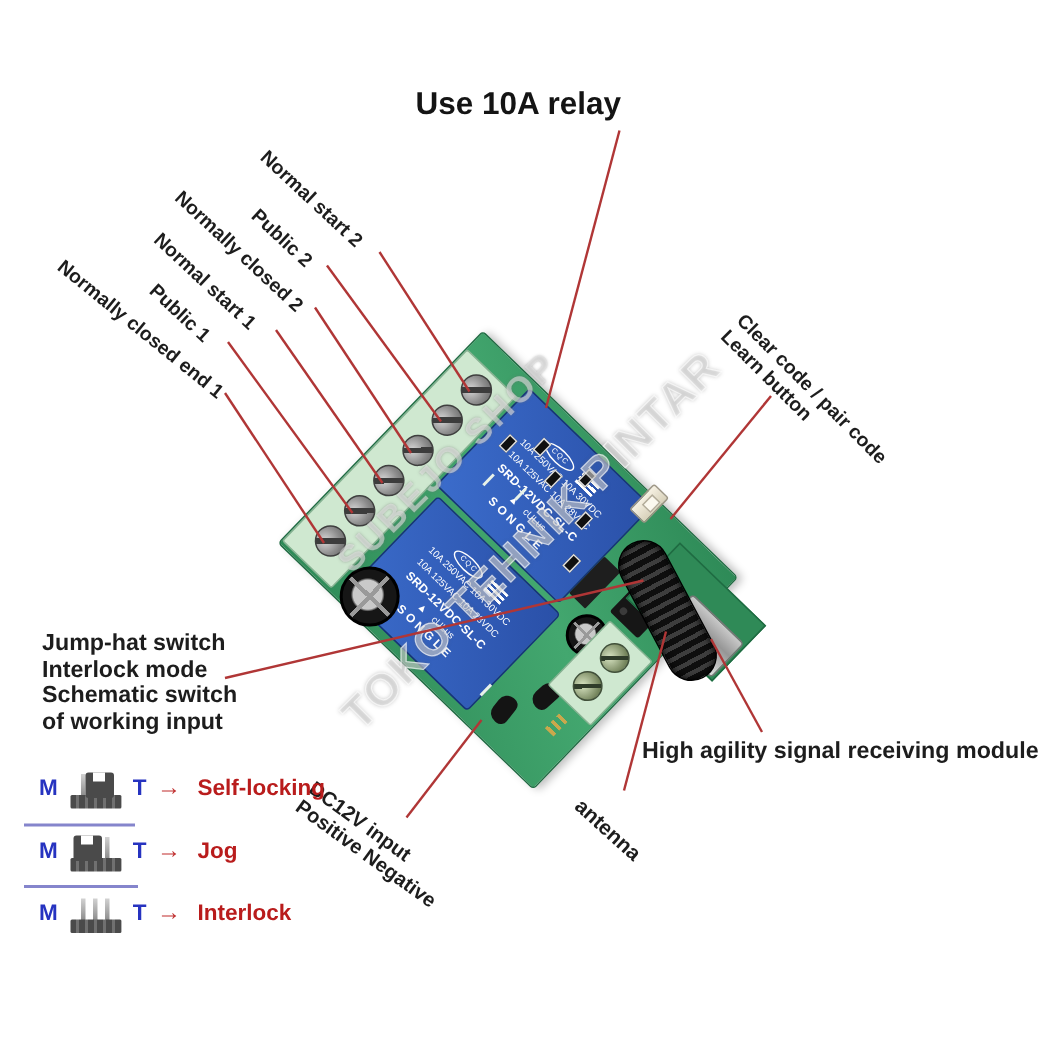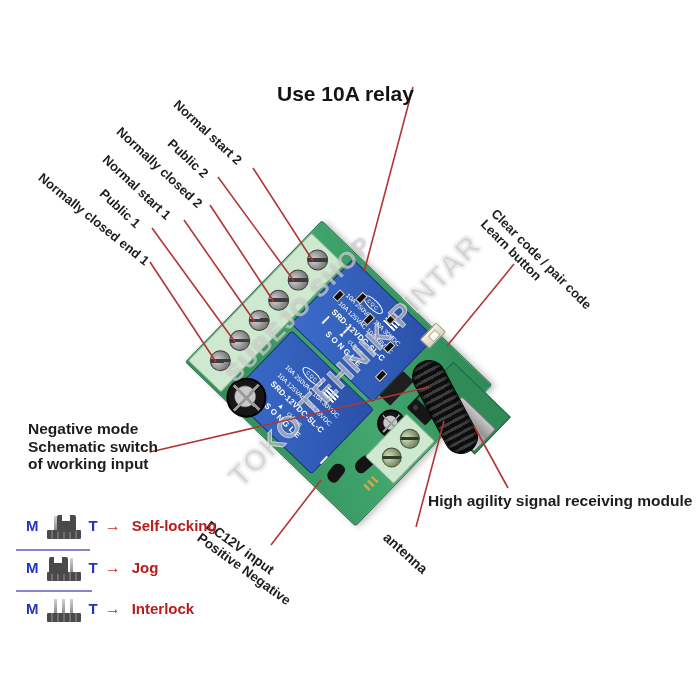--- a/index.html
+++ b/index.html
@@ -90,21 +90,21 @@
   .wm-small{left:220px;top:368px;font-size:24px;letter-spacing:2px;color:rgba(235,235,235,.55);
             text-shadow:0 0 2px rgba(110,110,110,.5);}
   .wm-big{left:222px;top:470px;font-size:30px;letter-spacing:1px;color:rgba(228,228,228,.5);
           -webkit-text-stroke:.8px rgba(255,255,255,.65);text-shadow:0 0 3px rgba(90,90,90,.4);}
 
   
   svg.lines{position:absolute;left:0;top:0;z-index:6;pointer-events:none;}
 
   
   .lab{z-index:7;}
-  .title{left:277px;top:58px;font-size:21px;font-weight:700;color:#141414;margin-top:24px;}
+  .title{left:277px;top:58px;font-size:21px;font-weight:700;color:#141414;}
   .tl{transform-origin:0 0;transform:rotate(43deg);font-size:13px;font-weight:600;white-space:nowrap;}
   .tl1{left:181px;top:97px}.tl2{left:175px;top:136px}.tl3{left:124px;top:124px}
   .tl4{left:110px;top:152px}.tl5{left:107px;top:186px}.tl6{left:45px;top:170px;transform:rotate(39deg);}
   .learn{left:499px;top:206px;transform-origin:0 0;transform:rotate(45deg);
          font-size:13px;font-weight:600;line-height:15px;white-space:nowrap;}
   .leftblock{left:28px;top:420px;font-size:15.5px;font-weight:600;line-height:17.5px;}
   .recv{left:428px;top:492px;font-size:15.5px;font-weight:600;white-space:nowrap;}
   .ant{left:391px;top:529px;transform-origin:0 0;transform:rotate(42deg);font-size:14px;font-weight:600;}
   .pwr{left:212px;top:518px;transform-origin:0 0;transform:rotate(36deg);
        font-size:13.5px;font-weight:600;line-height:15px;white-space:nowrap;}
@@ -231,21 +231,22 @@
   <div class="abs lab tl tl4">Normal start 1</div>
   <div class="abs lab tl tl5">Public 1</div>
   <div class="abs lab tl tl6">Normally closed end 1</div>
 
   <div class="abs lab learn">
     <div>Clear code / pair code</div>
     <div>Learn button</div>
   </div>
 
   <div class="abs lab leftblock">
-    <div>Negative mode</div>
+    <div>Jump-hat switch</div>
+    <div>Interlock mode</div>
     <div>Schematic switch</div>
     <div>of working input</div>
   </div>
 
   <div class="abs lab recv">High agility signal receiving module</div>
   <div class="abs lab ant">antenna</div>
 
   <div class="abs lab pwr">
     <div>DC12V input</div>
     <div>Positive Negative</div>

